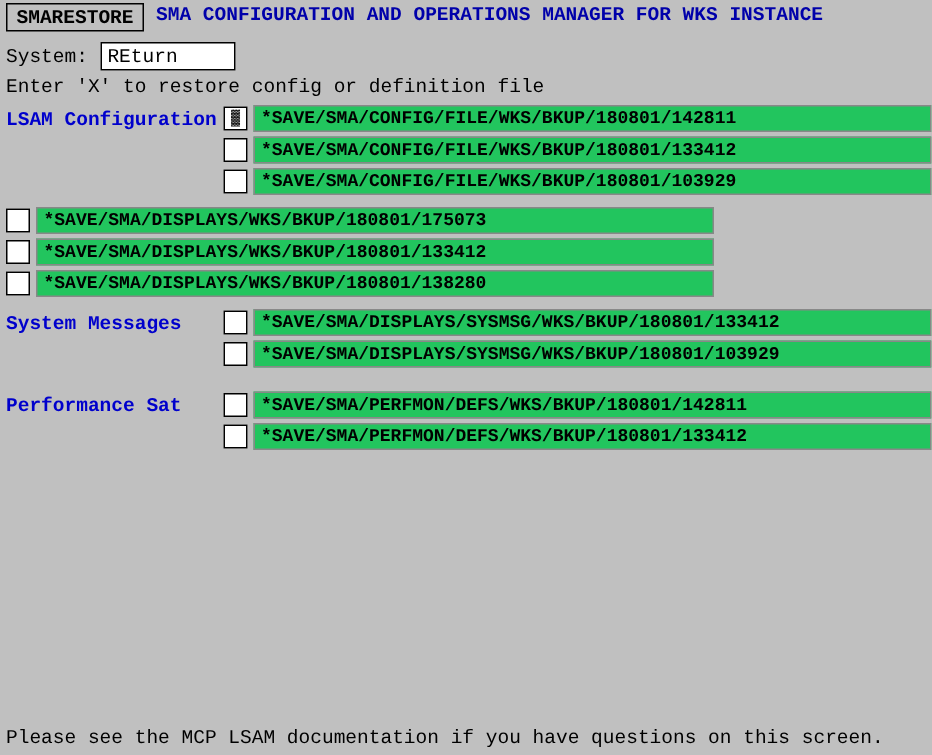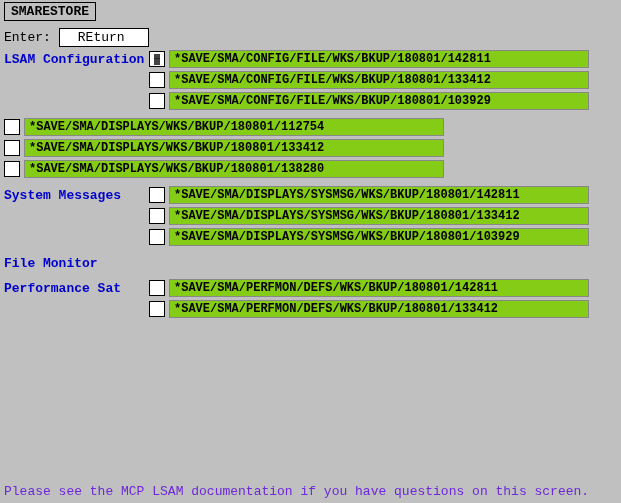--- a/index.html
+++ b/index.html
@@ -48,21 +48,21 @@
       padding: 2px 4px;
       height: 22px;
     }
     .action-label {
       margin-right: 8px;
       font-size: 13px;
     }
     .action-input {
       background-color: #ffffff;
       border: 1px solid #000;
-      padding: 1px 18px;
+      padding: 1px 4px;
       font-family: 'Courier New', Courier, monospace;
       font-size: 13px;
       width: 90px;
     }
     .instruction {
       padding: 2px 4px;
       font-size: 13px;
       height: 20px;
     }
     .main-content {
@@ -100,51 +100,53 @@
       display: flex;
       align-items: center;
       justify-content: center;
       flex-shrink: 0;
     }
     .checkbox-cell.checked::after {
       content: '▓';
       font-size: 10px;
     }
     .entry-value {
-      background-color: #84cc16;
+      background-color: #22c55e;
       border: 1px solid #888;
       padding: 1px 4px;
       font-family: 'Courier New', Courier, monospace;
       font-size: 12px;
-      width: 420px;
+      width: 452px;
       height: 18px;
     }
     .footer {
       position: absolute;
       bottom: 4px;
       left: 4px;
       right: 4px;
       font-size: 13px;
-      color: #6d28d9;
+      color: #000000;
     }
   </style>
 </head>
 <body>
 
 <div class="screen">
 
   <div class="top-bar">
     <div class="app-name">SMARESTORE</div>
+    <span class="title-text">SMA CONFIGURATION AND OPERATIONS MANAGER FOR WKS INSTANCE</span>
   </div>
 
   <div class="action-row">
-    <span class="action-label">Enter:</span>
+    <span class="action-label">System:</span>
     <input class="action-input" type="text" value="REturn" style="">
   </div>
 
+  <div class="instruction">Enter 'X' to restore config or definition file</div>
 
   <div class="main-content" id="sections-container">
   <div class="section">
         <div class="section-label">LSAM Configuration</div>
         <div class="entries">
           <div class="entry-row">
             <div class="checkbox-cell checked"></div>
             <div class="entry-value">*SAVE/SMA/CONFIG/FILE/WKS/BKUP/180801/142811</div>
           </div>
           <div class="entry-row">
@@ -154,51 +156,46 @@
           <div class="entry-row">
             <div class="checkbox-cell"></div>
             <div class="entry-value">*SAVE/SMA/CONFIG/FILE/WKS/BKUP/180801/103929</div>
           </div>
         </div>
       </div>
       <div class="section">
         <div class="entries">
           <div class="entry-row">
             <div class="checkbox-cell"></div>
-            <div class="entry-value">*SAVE/SMA/DISPLAYS/WKS/BKUP/180801/112754</div>
+            <div class="entry-value">*SAVE/SMA/DISPLAYS/WKS/BKUP/180801/175073</div>
           </div>
           <div class="entry-row">
             <div class="checkbox-cell"></div>
             <div class="entry-value">*SAVE/SMA/DISPLAYS/WKS/BKUP/180801/133412</div>
           </div>
           <div class="entry-row">
             <div class="checkbox-cell"></div>
             <div class="entry-value">*SAVE/SMA/DISPLAYS/WKS/BKUP/180801/138280</div>
           </div>
         </div>
       </div>
       <div class="section">
         <div class="section-label">System Messages</div>
         <div class="entries">
           <div class="entry-row">
             <div class="checkbox-cell"></div>
-            <div class="entry-value">*SAVE/SMA/DISPLAYS/SYSMSG/WKS/BKUP/180801/142811</div>
-          </div>
-          <div class="entry-row">
-            <div class="checkbox-cell"></div>
             <div class="entry-value">*SAVE/SMA/DISPLAYS/SYSMSG/WKS/BKUP/180801/133412</div>
           </div>
           <div class="entry-row">
             <div class="checkbox-cell"></div>
             <div class="entry-value">*SAVE/SMA/DISPLAYS/SYSMSG/WKS/BKUP/180801/103929</div>
           </div>
         </div>
       </div>
       <div class="section">
-        <div class="section-label">File Monitor</div>
       </div>
       <div class="section">
         <div class="section-label">Performance Sat</div>
         <div class="entries">
           <div class="entry-row">
             <div class="checkbox-cell"></div>
             <div class="entry-value">*SAVE/SMA/PERFMON/DEFS/WKS/BKUP/180801/142811</div>
           </div>
           <div class="entry-row">
             <div class="checkbox-cell"></div>

